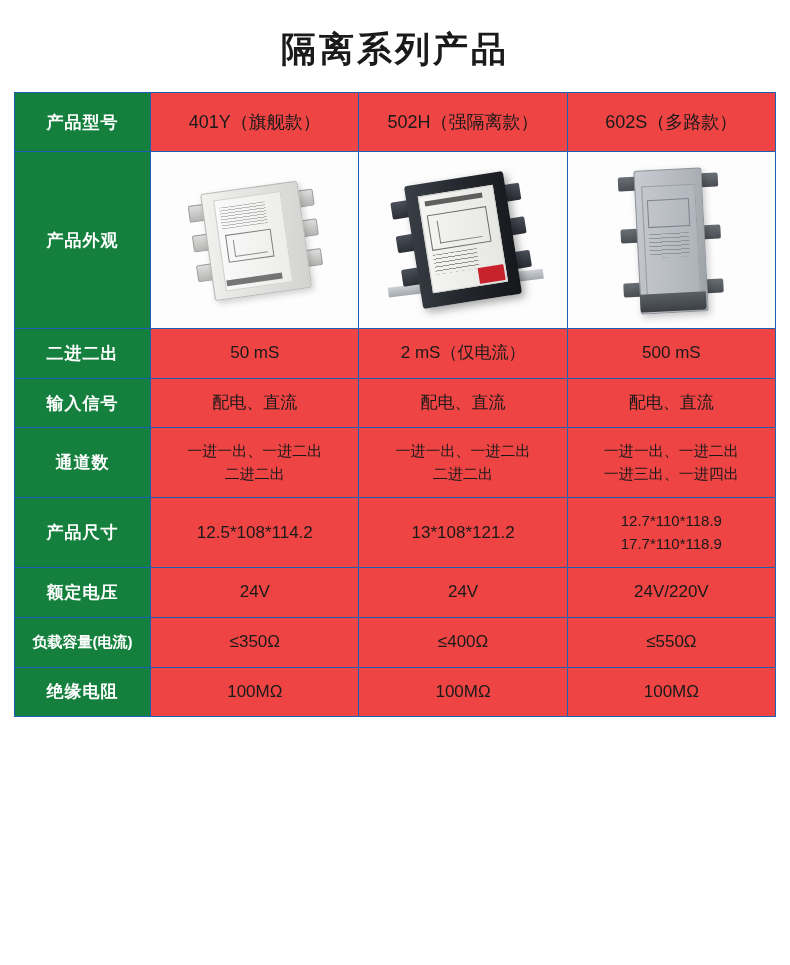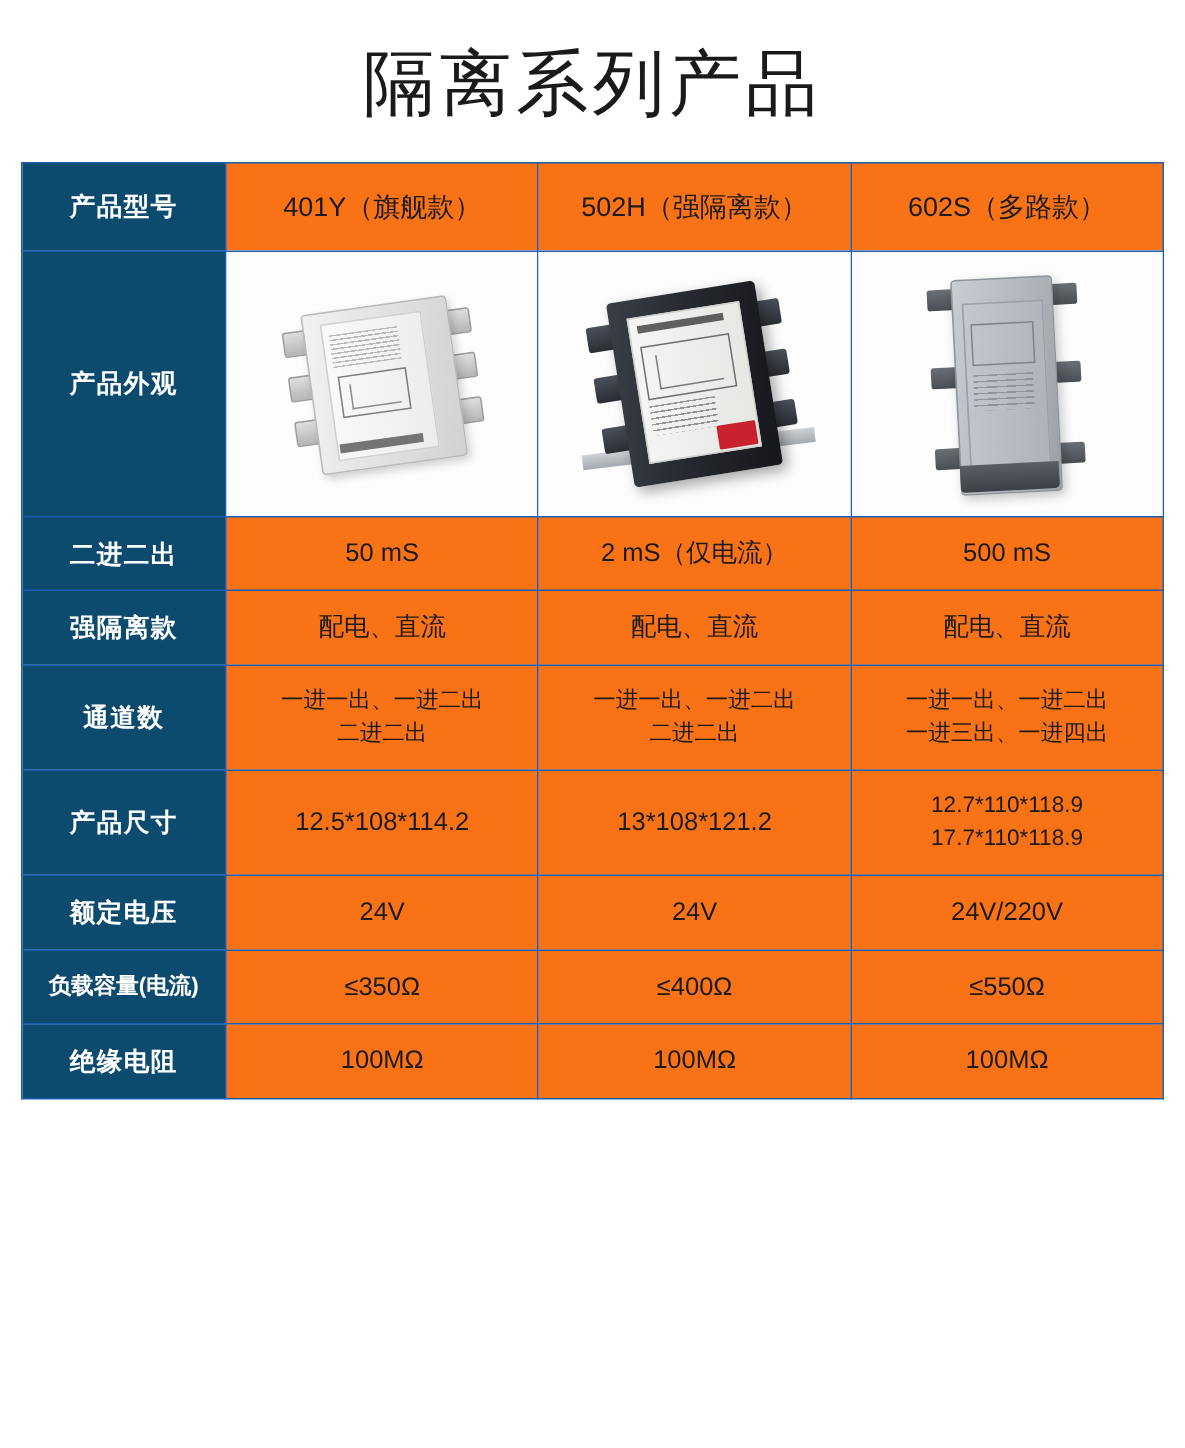--- a/index.html
+++ b/index.html
@@ -20,22 +20,22 @@
     box-sizing: border-box;
   }
 
   
   .title-wrap {
     text-align: center;
     padding-top: 28px;
     padding-bottom: 22px;
   }
   .title {
-    font-size: 48px;
-    font-weight: normal;
+    font-size: 35px;
+    font-weight: bold;
     color: #1a1a1a;
     letter-spacing: 3px;
     line-height: 1.2;
   }
 
   
   .table-wrap {
     margin: 0 14px;
   }
   table.spec {
@@ -45,33 +45,33 @@
   }
   table.spec td {
     border: 1px solid #1a5fb4;
     vertical-align: middle;
     text-align: center;
   }
   col.c-label { width: 136px; }
   col.c-col   { width: 208px; }
 
   td.rowlabel {
-    background: #0c4a6e;
+    background: #15803d;
     color: #ffffff;
     font-size: 17px;
     font-weight: bold;
     letter-spacing: 1px;
     padding: 10px 6px;
   }
   td.rowlabel.small {
     font-size: 15px;
     letter-spacing: 0px;
   }
   td.val {
-    background: #f97316;
+    background: #ef4444;
     color: #1a1a1a;
     font-size: 17px;
     padding: 12px 4px;
     line-height: 1.45;
   }
   td.val.two-line {
     font-size: 15px;
     line-height: 1.5;
   }
   td.header-val {
@@ -384,21 +384,21 @@
 
 
         <tr>
           <td class="rowlabel">二进二出</td>
           <td class="val">50 mS</td>
           <td class="val">2 mS（仅电流）</td>
           <td class="val">500 mS</td>
         </tr>
 
         <tr>
-          <td class="rowlabel">强隔离款</td>
+          <td class="rowlabel">输入信号</td>
           <td class="val">配电、直流</td>
           <td class="val">配电、直流</td>
           <td class="val">配电、直流</td>
         </tr>
 
         <tr>
           <td class="rowlabel">通道数</td>
           <td class="val two-line">一进一出、一进二出<br>二进二出</td>
           <td class="val two-line">一进一出、一进二出<br>二进二出</td>
           <td class="val two-line">一进一出、一进二出<br>一进三出、一进四出</td>

